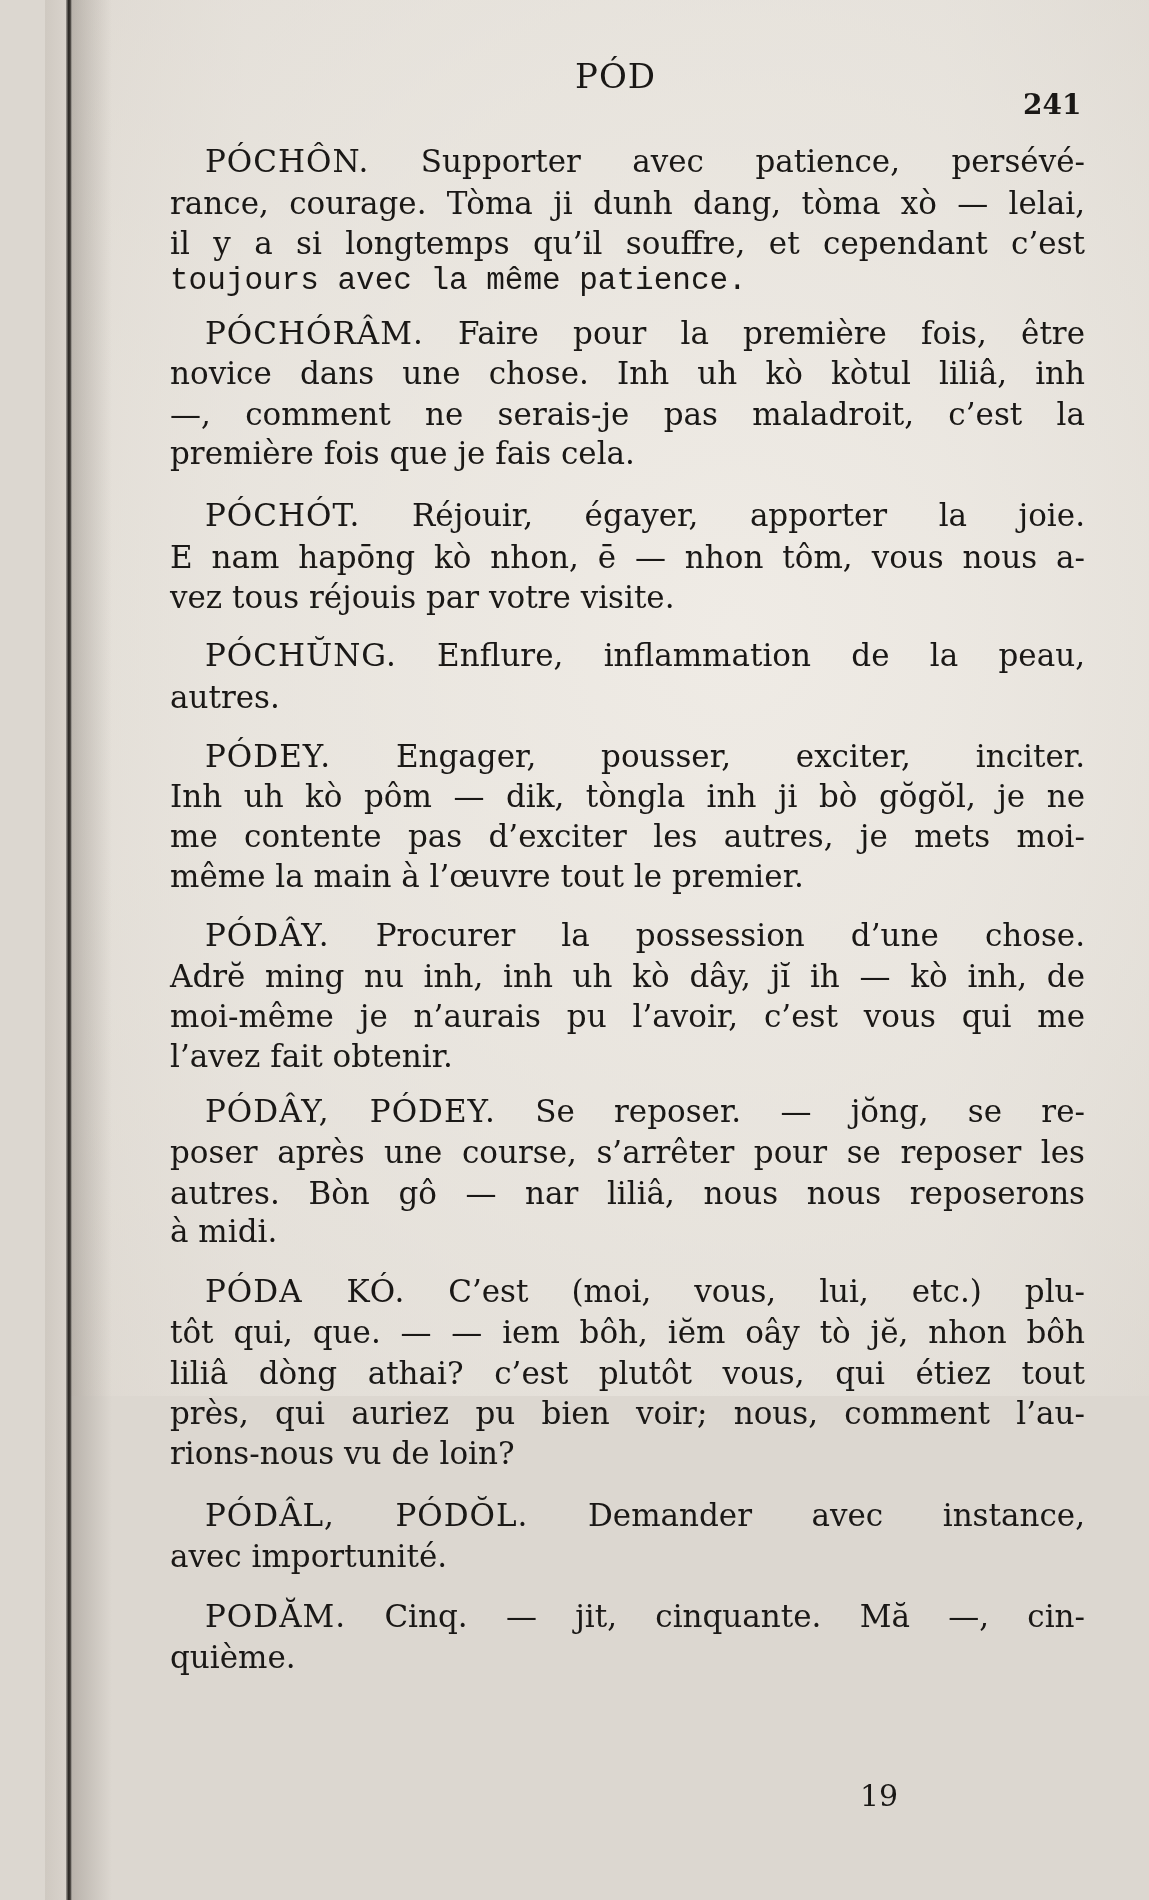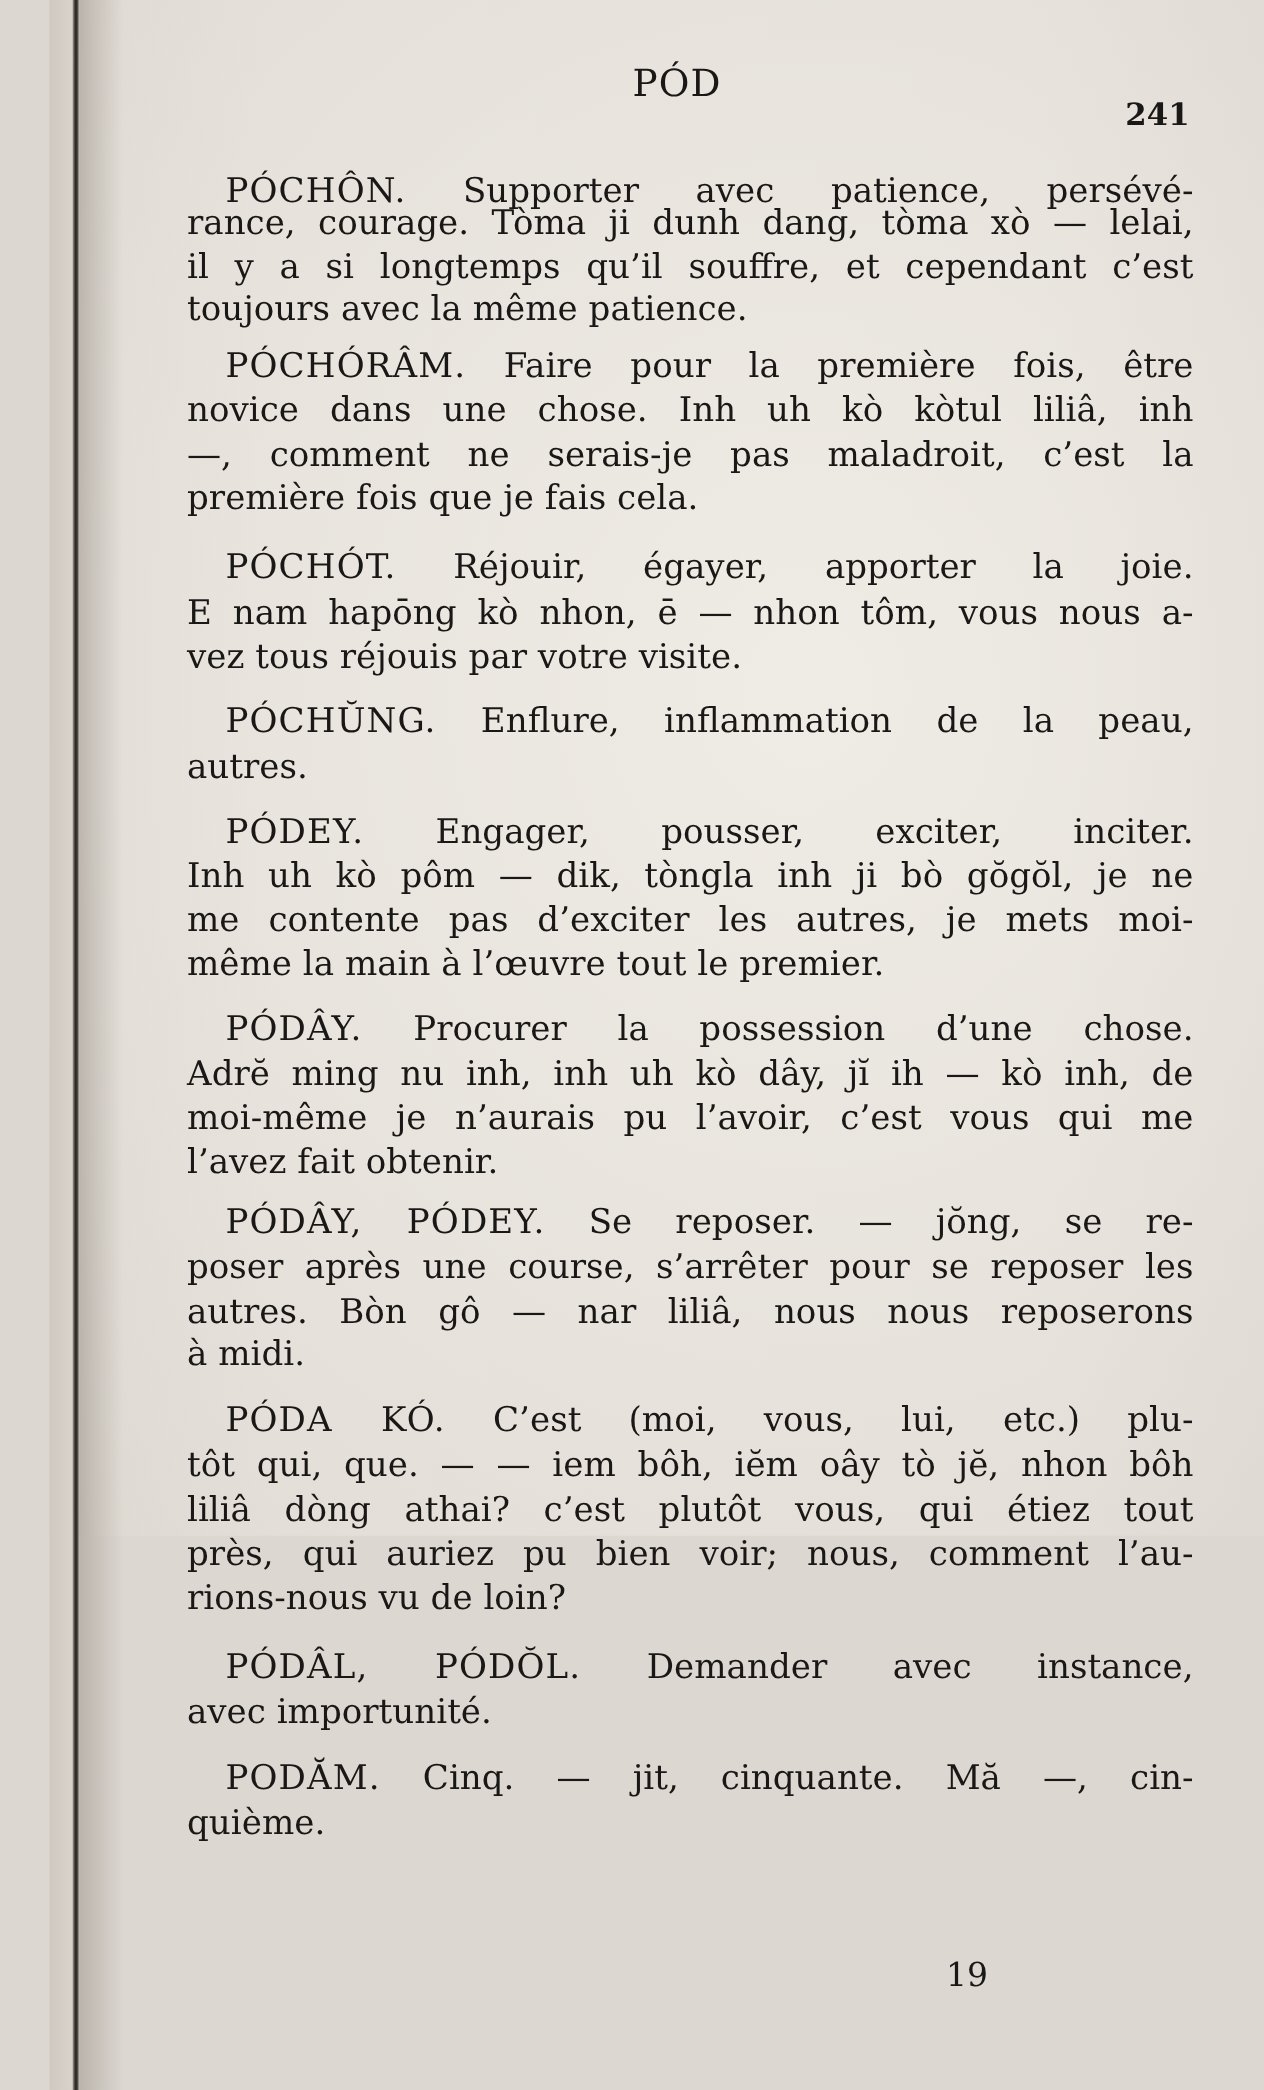--- a/index.html
+++ b/index.html
@@ -53,24 +53,24 @@
 <div class="page">
   <div class="binding-edge"></div>
   <div class="binding-line"></div>
   <div class="binding-shadow"></div>
 
   <div class="runhead">PÓD</div>
   <div class="pagenum">241</div>
 
   <div id="entries">
       <div>
-        <div class="ln hw" style="top: 153px;"><span class="hw-word">PÓCHÔN.</span><span>  Supporter avec patience, persévé-</span></div>
+        <div class="ln hw" style="top: 140px;"><span class="hw-word">PÓCHÔN.</span><span>  Supporter avec patience, persévé-</span></div>
         <div class="ln" style="top: 182px;"><span>rance, courage. </span><span class="it">Tòma ji dunh dang, tòma xò — lelai,</span></div>
         <div class="ln" style="top: 222px;"><span>il y a si longtemps qu’il souffre, et cependant c’est</span></div>
-        <div class="ln last" style="top: 260px;"><span>toujours avec la même patience.</span></div>
+        <div class="ln last" style="top: 260px; font-family: Liberation Mono, monospace;"><span>toujours avec la même patience.</span></div>
       </div>
       <div>
         <div class="ln hw" style="top: 312px;"><span class="hw-word">PÓCHÓRÂM.</span><span>  Faire pour la première fois, être</span></div>
         <div class="ln" style="top: 352px;"><span>novice dans une chose. </span><span class="it">Inh uh kò kòtul liliâ, inh</span></div>
         <div class="ln" style="top: 393px;"><span>—, comment ne serais-je pas maladroit, c’est la</span></div>
         <div class="ln last" style="top: 432px;"><span>première fois que je fais cela.</span></div>
       </div>
       <div>
         <div class="ln hw" style="top: 494px;"><span class="hw-word">PÓCHÓT.</span><span>  Réjouir, égayer, apporter la joie.</span></div>
         <div class="ln" style="top: 536px;"><span class="it">E nam hapōng kò nhon, ē — nhon tôm,</span><span> vous nous a-</span></div>

